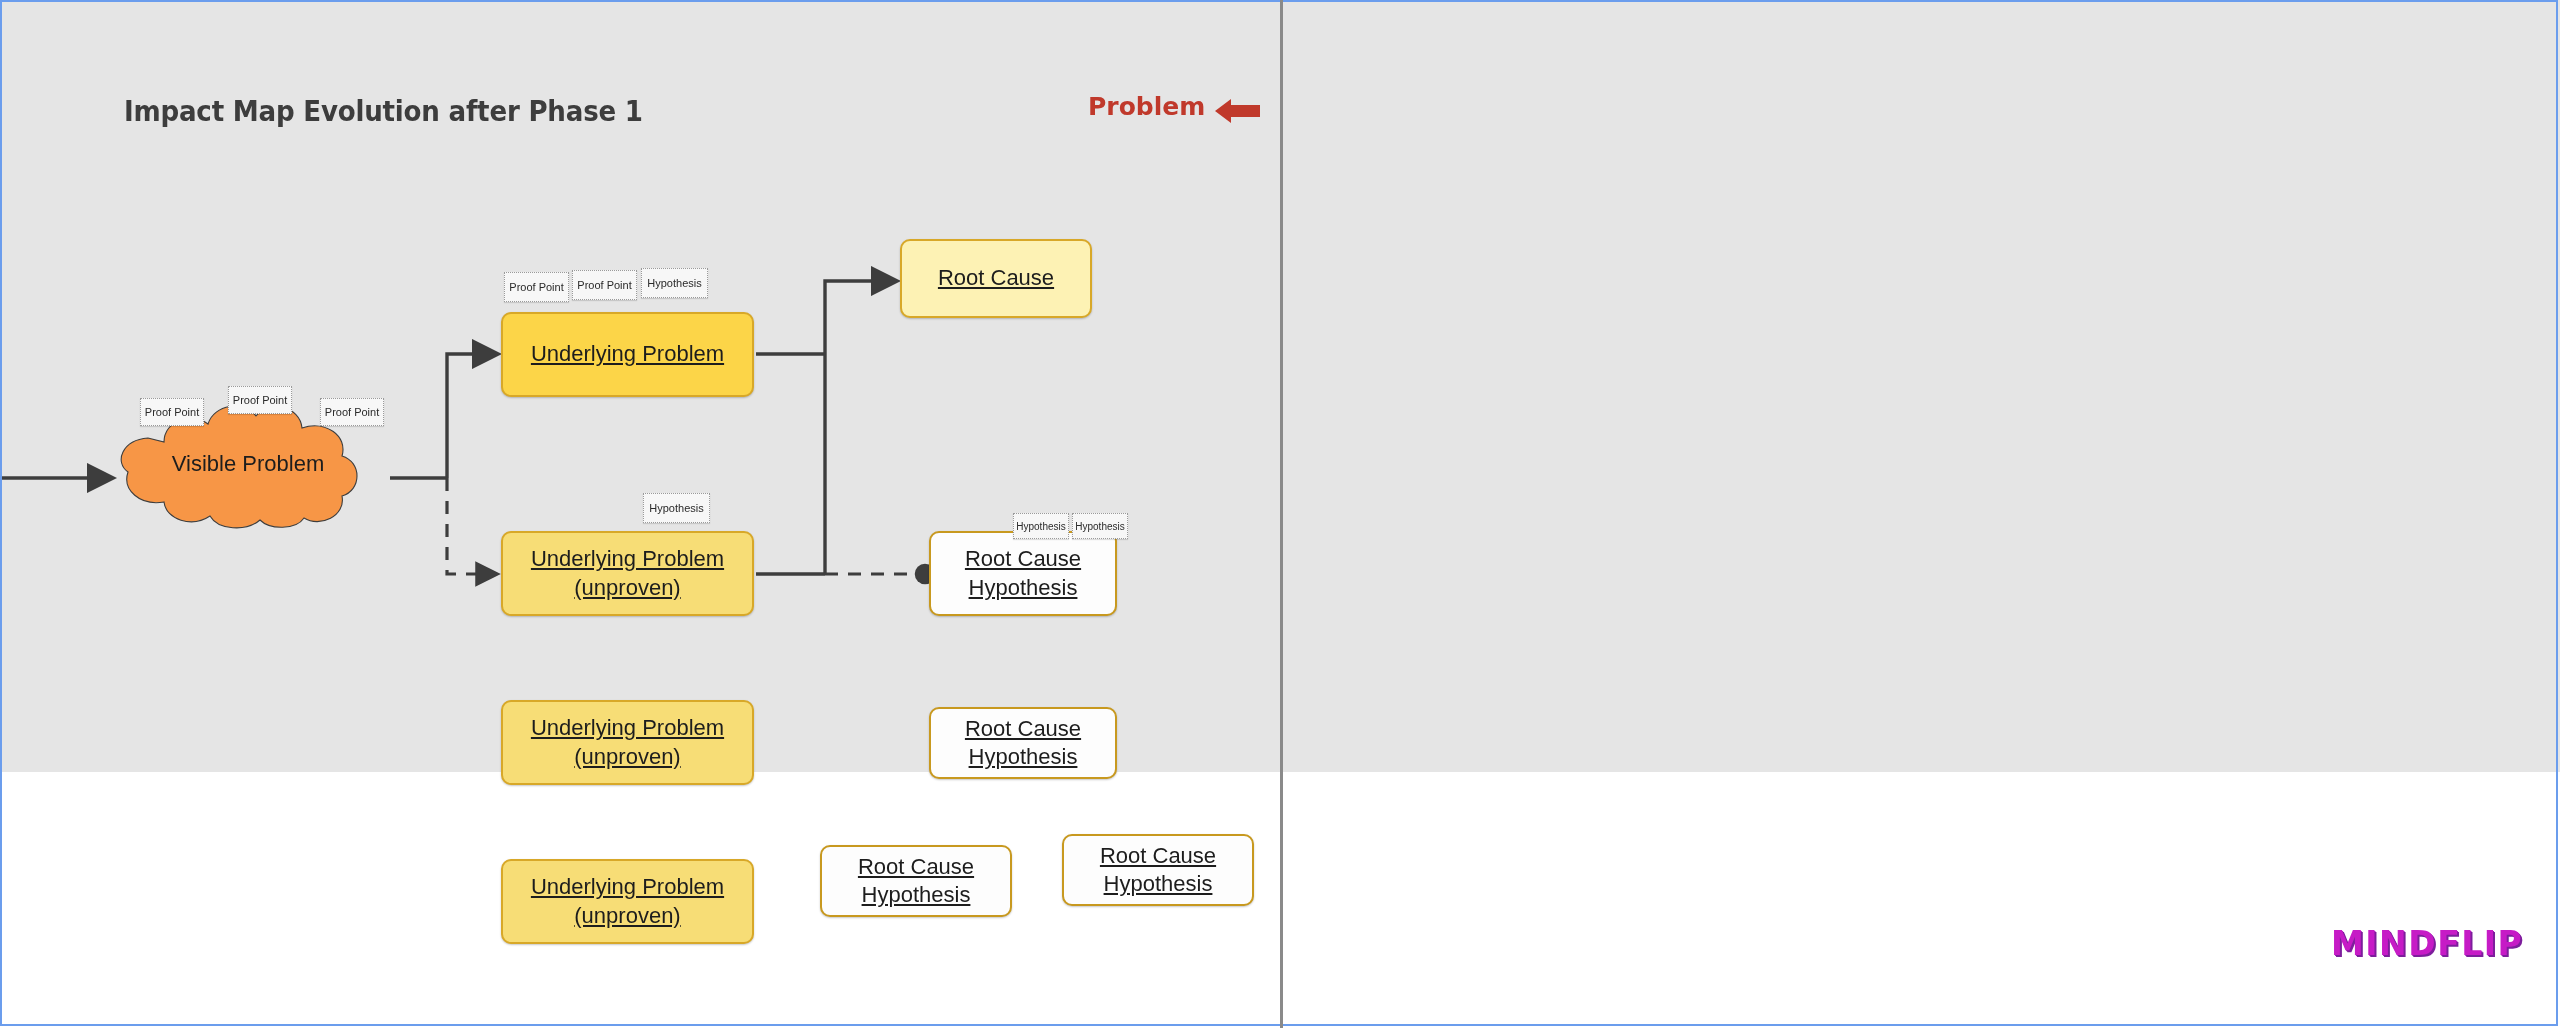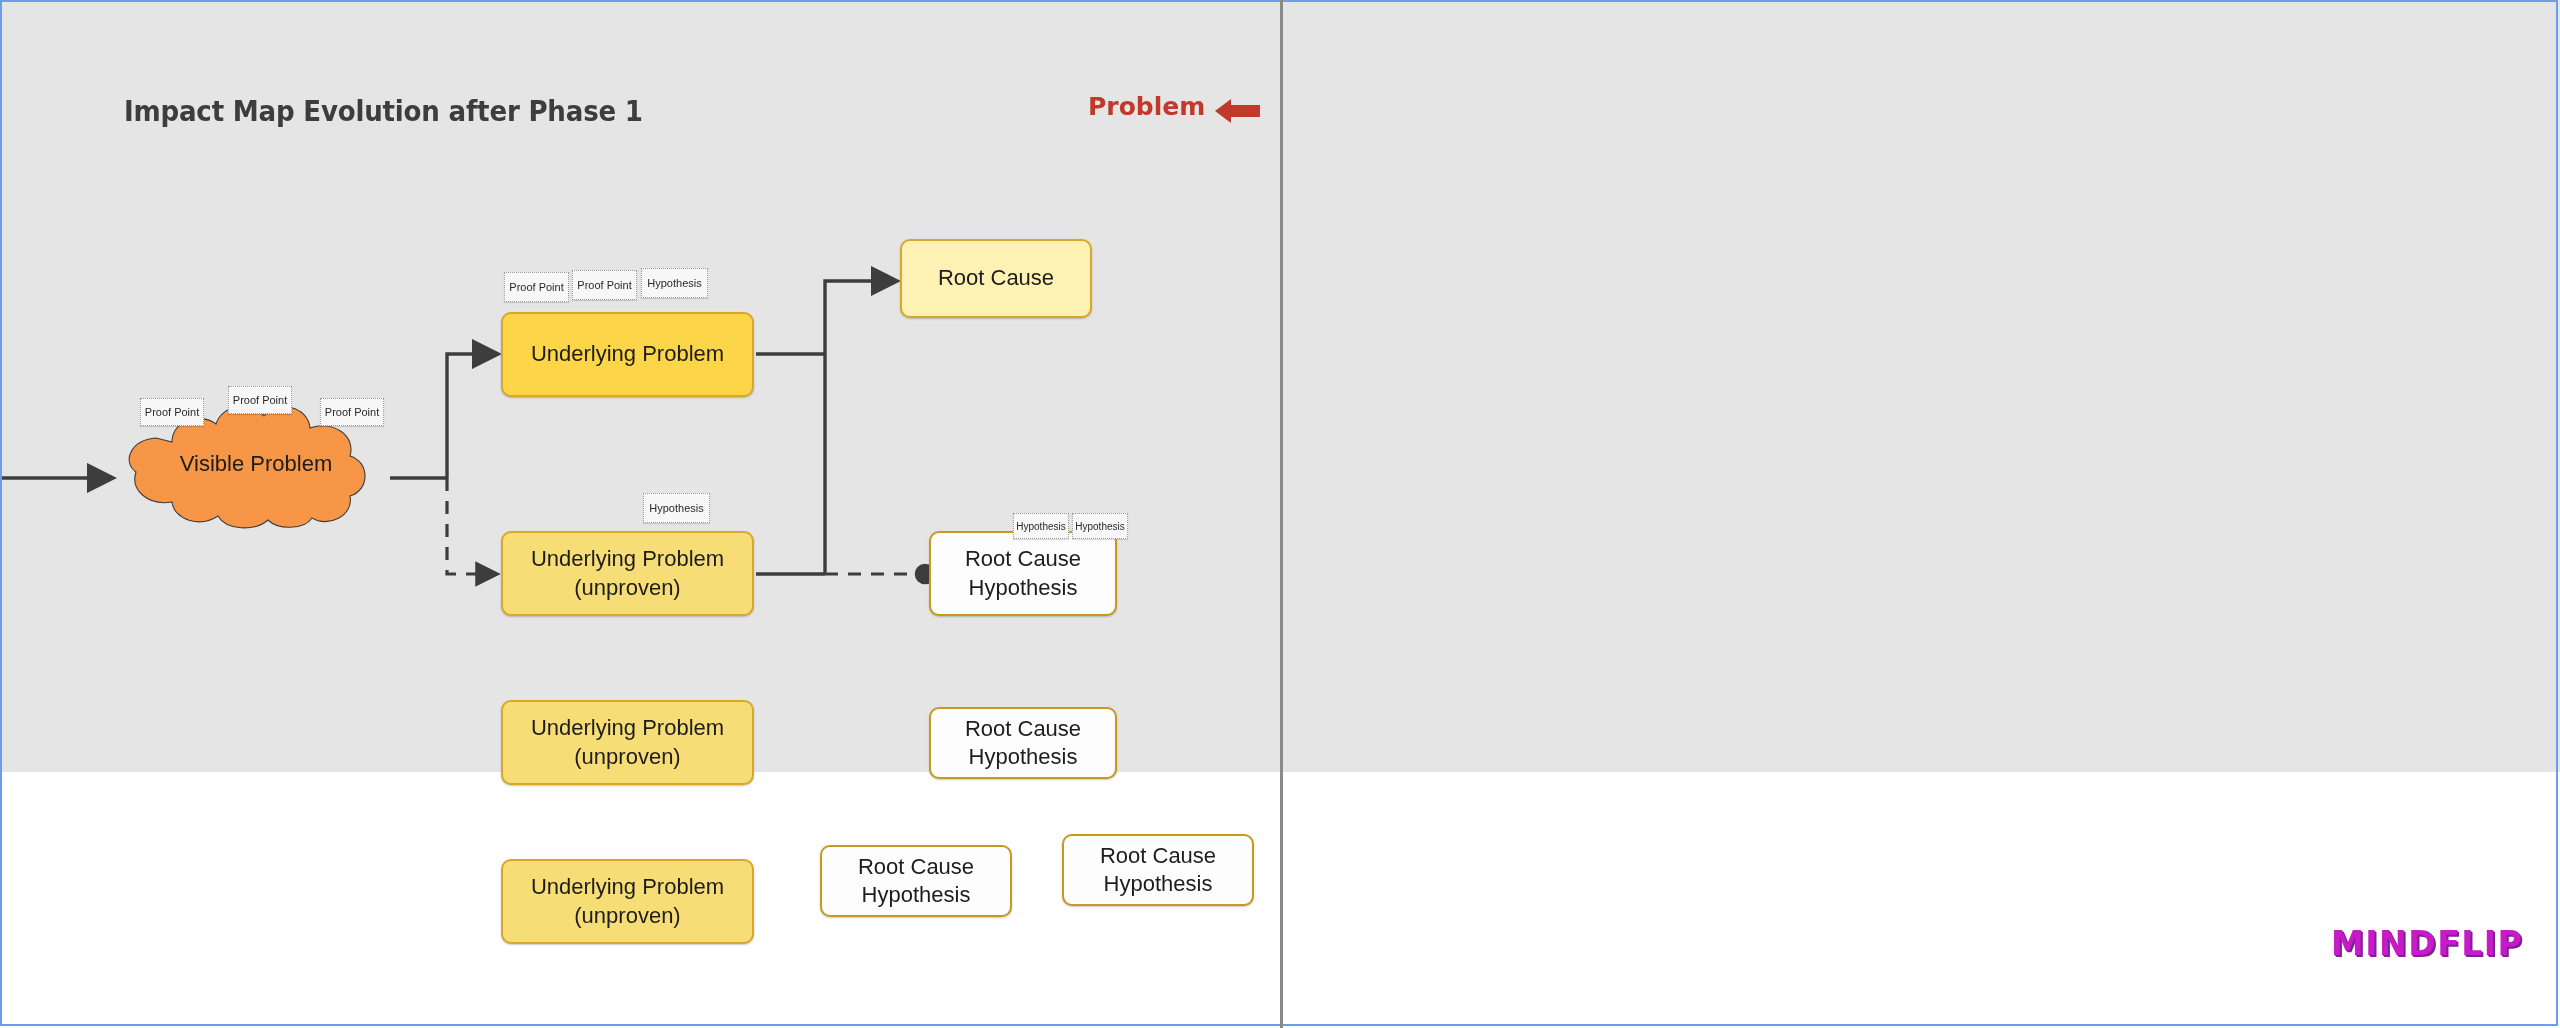--- a/index.html
+++ b/index.html
@@ -78,20 +78,21 @@
 
   
   .node {
     position: absolute;
     box-sizing: border-box;
     display: flex;
     align-items: center;
     justify-content: center;
     color: #1d1d1d;
     line-height: 1.28;
+    text-decoration: underline;
   }
 
   .node-underlying {
     background: #fcd548;
     border: 2px solid #d8a828;
     border-radius: 10px;
     font-size: 22px;
     box-shadow: 0 1px 2px rgba(0,0,0,0.22);
   }
   .node-underlying-unproven {
@@ -112,21 +113,21 @@
     background: #fdfdfd;
     border: 2px solid #c8991f;
     border-radius: 10px;
     font-size: 22px;
     box-shadow: 0 1px 2px rgba(0,0,0,0.22);
   }
 
   
   .cloud-wrap {
     position: absolute;
-    left: 112px;
+    left: 104px;
     top: 398px;
     width: 288px;
     height: 132px;
   }
   .cloud-wrap svg { display: block; }
   .cloud-label {
     position: absolute;
     left: 0; top: 0;
     width: 288px;
     height: 132px;

